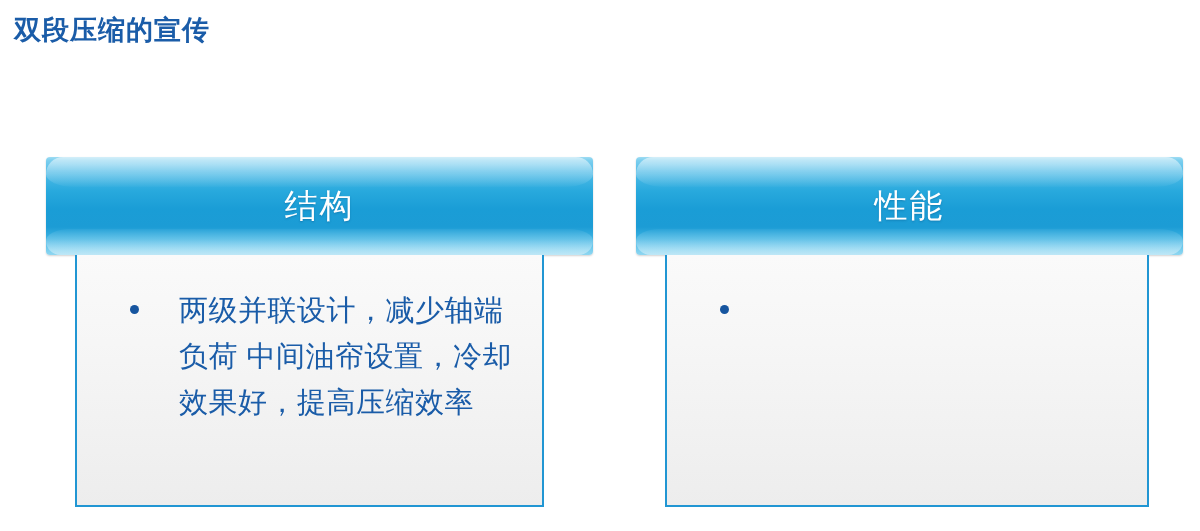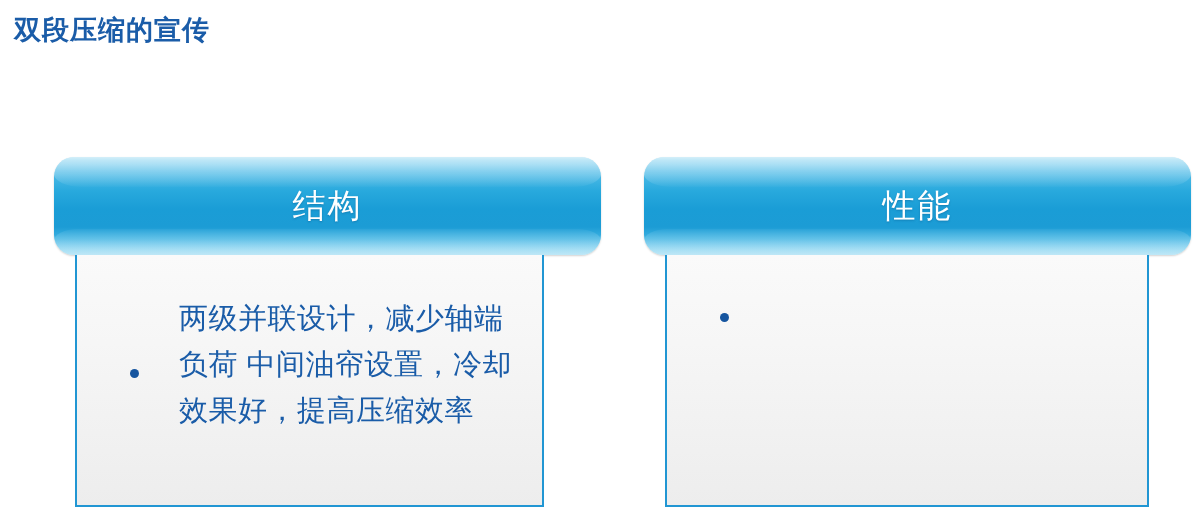--- a/index.html
+++ b/index.html
@@ -42,25 +42,25 @@
   .card {
     position: absolute;
     top: 157px;
   }
   .card.card-0 { left: 38px; width: 547px; }
   .card.card-1 { left: 628px; width: 547px; }
 
   
   .card-header {
     position: absolute;
-    left: 16px;
+    left: 8px;
     top: 0;
     width: 547px;
     height: 98px;
-    border-radius: 20px;
+    border-radius: 4px;
     background:
       linear-gradient(to bottom,
         #9fdcf3 0px,
         #7fd0ef 3px,
         #53bde8 14px,
         #28a9dd 34px,
         #1a9dd6 52px,
         #1c9cd5 70px,
         #3fb4e3 82px,
         #76cdee 92px,
@@ -115,24 +115,24 @@
     box-sizing: border-box;
   }
   .card.card-1 .card-body {
     left: 37px;
     width: 484px;
   }
 
   .bullet-row {
     position: absolute;
     left: 0;
-    top: 40px;
+    top: 32px;
     width: 100%;
     display: flex;
-    align-items: center;
+    align-items: flex-start;
   }
   .bullet-dot {
     flex: 0 0 auto;
     width: 9px;
     height: 9px;
     border-radius: 50%;
     background: #16559f;
     margin-left: 53px;
     margin-top: 18px;
   }

